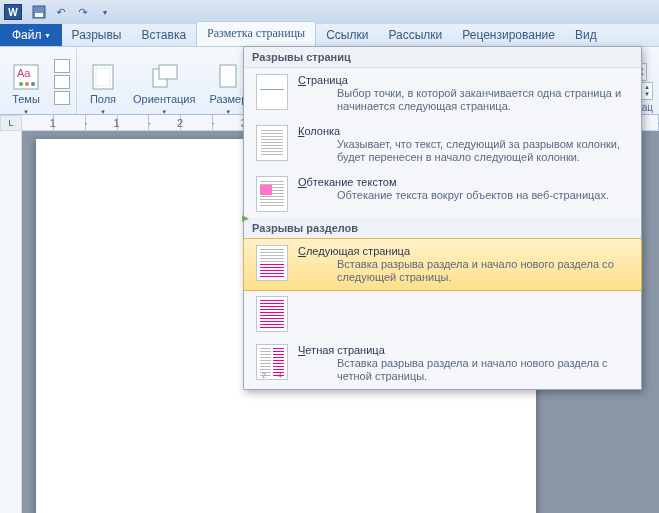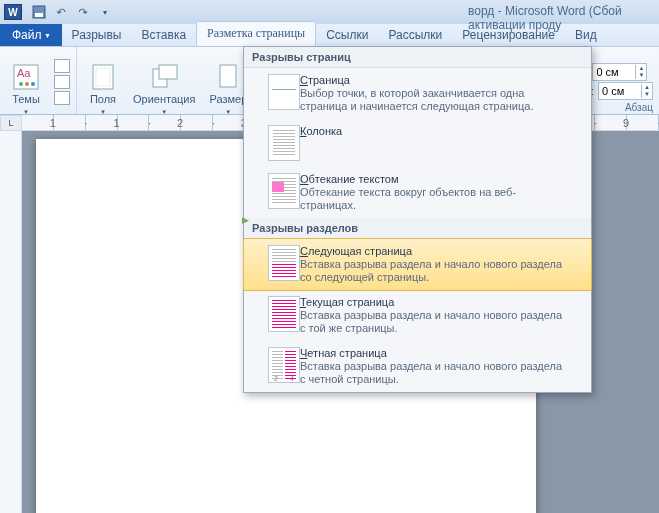--- a/index.html
+++ b/index.html
@@ -43,27 +43,27 @@
 
 .ruler-corner { position: absolute; left: 0; top: 115px; width: 22px; height: 16px; background: #e9eef5; border: 1px solid #cfd8e4; display:flex; align-items:center; justify-content:center; font-size:9px; color:#555; }
 .ruler-h { position: absolute; left: 22px; top: 115px; right: 0; height: 16px; background: #f3f6fa; border-bottom: 1px solid #cfd8e4; overflow:hidden; }
 .ruler-h .ticks { position:absolute; left:0; top:0; right:0; height:100%; display:flex; }
 .ruler-h .seg { width:38px; border-right:1px solid #b8c4d4; position:relative; font-size:9px; color:#666; }
 .ruler-h .seg span { position:absolute; right:-3px; top:2px; }
 .ruler-v { position: absolute; left: 0; top: 131px; width: 22px; bottom: 0; background: #f3f6fa; border-right: 1px solid #cfd8e4; }
 .page-area { position: absolute; left: 22px; top: 131px; right: 0; bottom: 0; background: #8a97a8; }
 .page { position: absolute; left: 14px; top: 8px; width: 500px; height: 600px; background: #fff; box-shadow: 0 2px 8px rgba(0,0,0,.4); }
 
-.dropdown { position: absolute; left: 243px; top: 46px; width: 349px; background: #f4f6f9; border: 1px solid #9aa9bb; box-shadow: 2px 3px 8px rgba(0,0,0,.3); z-index: 50; }
+.dropdown { position: absolute; left: 243px; top: 46px; width: 399px; background: #f4f6f9; border: 1px solid #9aa9bb; box-shadow: 2px 3px 8px rgba(0,0,0,.3); z-index: 50; }
 .dd-section-hdr { background: #eef2f7; color: #4a5a70; font-weight: bold; padding: 4px 8px; border-bottom: 1px solid #d8dfe8; font-size: 11px; }
-.dd-item { display: flex; padding: 6px 24px; cursor: pointer; }
+.dd-item { display: flex; padding: 6px 12px; gap: 10px; cursor: pointer; }
 .dd-item .thumb { width: 32px; height: 36px; border: 1px solid #bcc7d4; background: #fff; flex-shrink: 0; position: relative; }
 .dd-item .txt .t { color: #2a3a55; font-size: 11px; font-weight: normal; }
 .dd-item .txt .t u { text-decoration: underline; }
-.dd-item .txt .d { color: #5a6a80; font-size: 11px; line-height: 13px; margin-top: 1px; }
+.dd-item .txt .d { color: #5a6a80; font-size: 11px; line-height: 13px; margin-top: 1px; margin-left: 39px; }
 .dd-item.hover { background: linear-gradient(#fff1c7, #ffe08b); border: 1px solid #e0b84e; margin: -1px; border-radius: 2px; }
 .dd-item.hover .thumb{ margin-left:0; }
 .dd-pointer { position:absolute; left:-2px; top:50%; transform:translateY(-50%); font-size:9px; color:#7a5; }
 .thumb.page-break::before { content:""; position:absolute; left:3px; right:3px; top:14px; height:1px; background:#8aa; }
 .thumb.col .c1,.thumb.col .c2{ position:absolute; top:4px; bottom:4px; width:11px; background:repeating-linear-gradient(#bbb 0 1px, transparent 1px 3px); }
 .thumb.col .c1{left:4px;} .thumb.col .c2{right:4px;}
 .thumb.wrap::before{content:"";position:absolute;left:3px;right:3px;top:4px;bottom:4px;background:repeating-linear-gradient(#bbb 0 1px, transparent 1px 3px);}
 .thumb.wrap::after{content:"";position:absolute;left:3px;top:8px;width:12px;height:10px;background:#f7c;}
 .thumb.section::before{content:"";position:absolute;left:3px;right:3px;top:3px;height:13px;background:repeating-linear-gradient(#bbb 0 1px, transparent 1px 3px);}
 .thumb.section::after{content:"";position:absolute;left:3px;right:3px;bottom:3px;height:13px;background:repeating-linear-gradient(#e08 0 1px, transparent 1px 3px);}
@@ -87,21 +87,20 @@
     <div class="qat-btn">
         <svg width="14" height="14">
           <rect x="1" y="1" width="12" height="12" fill="#6a8fc0" stroke="#3b5b82"></rect>
           <rect x="3" y="8" width="8" height="4" fill="#fff"></rect>
         </svg>
       </div>
     <div class="qat-btn">↶</div>
     <div class="qat-btn">↷</div>
     <div class="qat-btn" style="font-size:8px">▾</div>
   </div>
-  <div class="title-text">ворд - Microsoft Word (Сбой активации проду</div>
 </div>
 
 <div class="tabs">
   <div class="file-tab">Файл</div>
   <div class="tab">Разрывы</div>
   <div class="tab">Вставка</div>
   <div class="tab active">Разметка страницы</div>
   <div class="tab">Ссылки</div>
   <div class="tab">Рассылки</div>
   <div class="tab">Рецензирование</div>
@@ -292,20 +291,21 @@
       </div>
   </div>
 
   <div class="dd-item">
     <div class="thumb col">
         <div class="c1"></div>
         <div class="c2"></div>
       </div>
     <div class="txt">
         <div class="t"><u>К</u><span>олонка</span></div>
+        <div class="d">Указывает, что текст, следующий за разрывом колонки, будет перенесен в начало следующей колонки.</div>
       </div>
   </div>
 
   <div class="dd-item">
     <div class="thumb wrap"></div>
     <div class="txt">
         <div class="t"><u>О</u><span>бтекание текстом</span></div>
         <div class="d">Обтекание текста вокруг объектов на веб-страницах.</div>
       </div>
   </div>
@@ -316,24 +316,20 @@
     <div class="dd-pointer">▶</div>
     <div class="thumb section"></div>
     <div class="txt">
         <div class="t"><u>С</u><span>ледующая страница</span></div>
         <div class="d">Вставка разрыва раздела и начало нового раздела со следующей страницы.</div>
       </div>
   </div>
 
   <div class="dd-item">
     <div class="thumb same"></div>
-    <div class="txt">
-        <div class="t"><u>Т</u><span>екущая страница</span></div>
-        <div class="d">Вставка разрыва раздела и начало нового раздела с той же страницы.</div>
-      </div>
   </div>
 
   <div class="dd-item">
     <div class="thumb even">
         <span class="num1">2</span>
         <span class="num2">4</span>
       </div>
     <div class="txt">
         <div class="t"><u>Ч</u><span>етная страница</span></div>
         <div class="d">Вставка разрыва раздела и начало нового раздела с четной страницы.</div>

